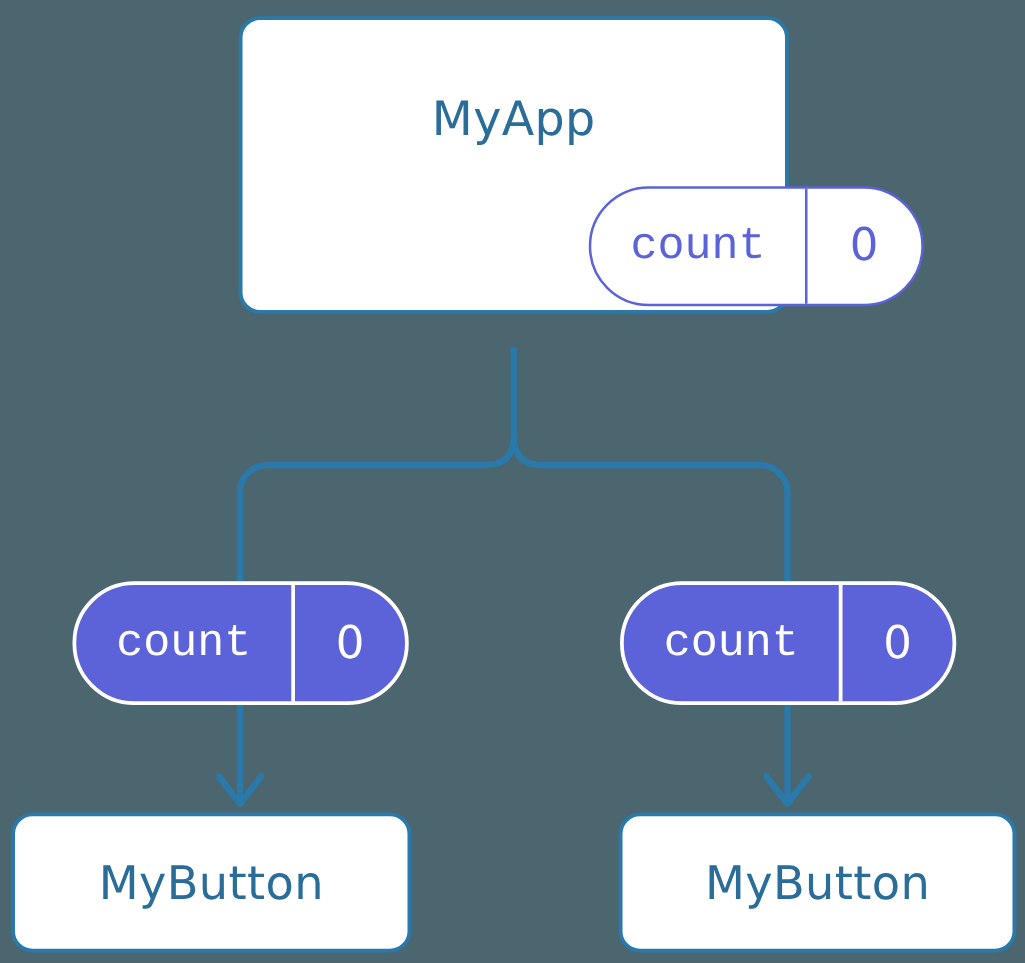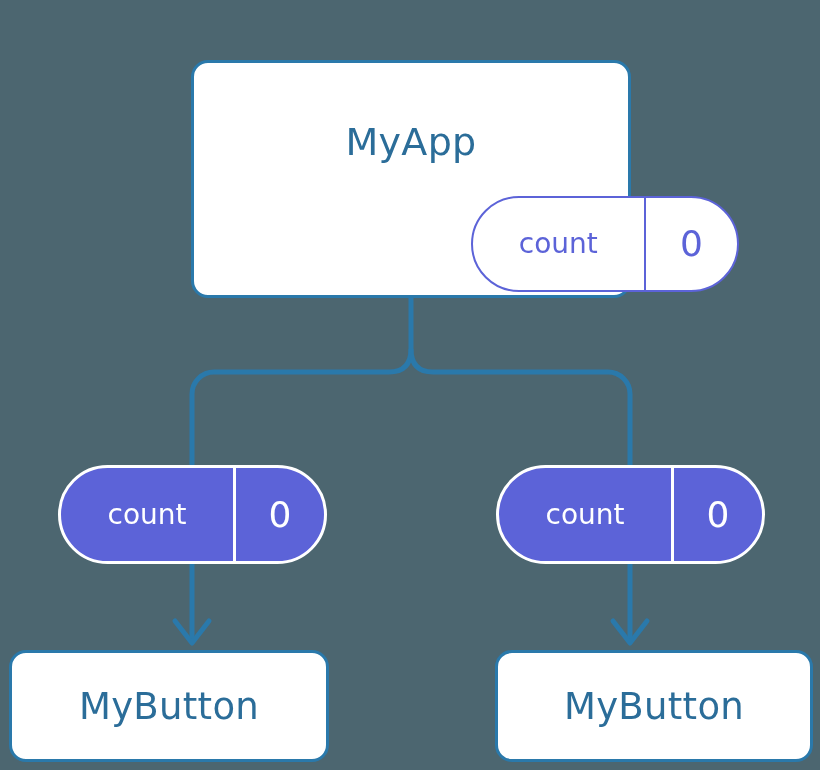--- a/index.html
+++ b/index.html
@@ -47,21 +47,20 @@
     line-height: 1;
     white-space: nowrap;
   }
 
   #card-root {
     left: 191px;
     top: 13px;
     width: 440px;
     height: 238px;
     display: block;
-    margin-top: 47px;
   }
   #card-root .card-title {
     position: absolute;
     left: 0;
     right: 0;
     top: 60px;
     text-align: center;
   }
 
   #card-left-button {
@@ -91,21 +90,21 @@
     z-index: 4;
   }
   .pill-key,
   .pill-val {
     display: flex;
     align-items: center;
     justify-content: center;
     line-height: 1;
     white-space: nowrap;
   }
-  .pill-key { font-size: 28px; }
+  .pill-key { font-size: 36px; font-family: Liberation Mono, monospace; }
   .pill-val { font-size: 36px; }
 
   
   .pill.outlined {
     background: #ffffff;
     border: 2px solid #5c63d8;
   }
   .pill.outlined .pill-key,
   .pill.outlined .pill-val { color: #5c63d8; }
   .pill.outlined .pill-val { border-left: 2px solid #5c63d8; }

